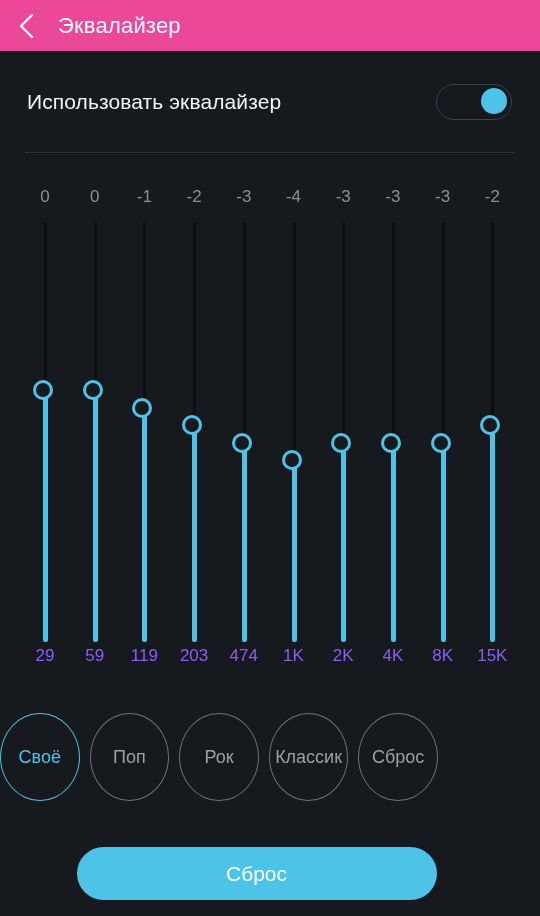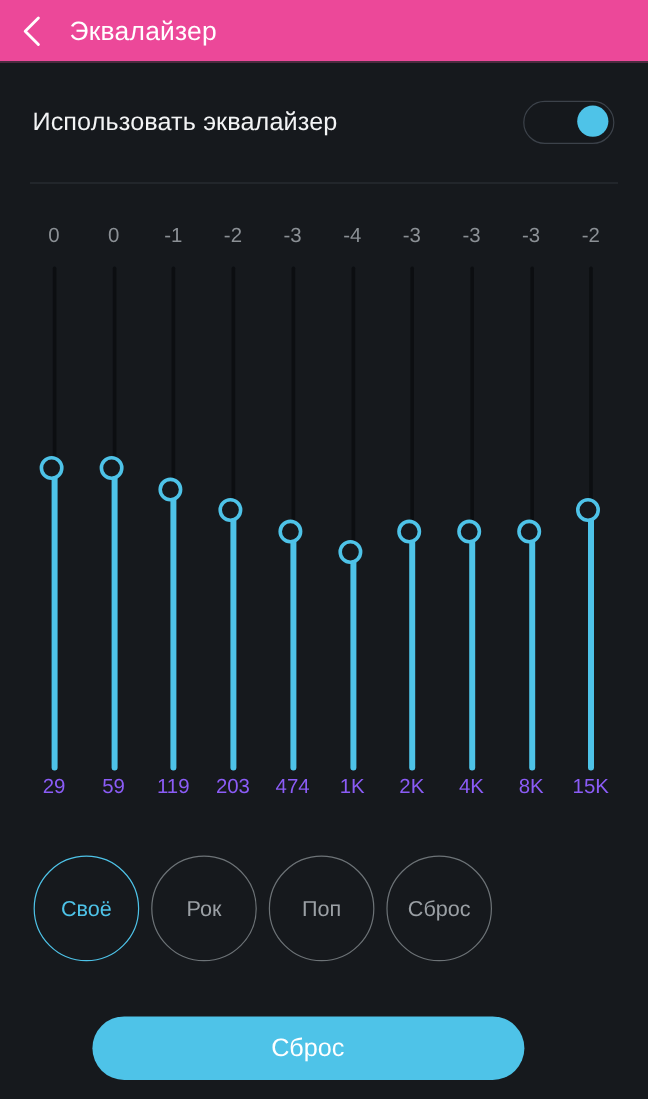--- a/index.html
+++ b/index.html
@@ -286,24 +286,27 @@
       <div class="thumb" style="top:228px;"></div>
       <div class="freq-label">15K</div>
     </div>
   </div>
 
 <div class="presets" id="presets">
     <div class="preset active">
       <span>Своё</span>
     </div>
     <div class="preset">
+      <span>Поп</span>
+    </div>
+    <div class="preset">
       <span>Рок</span>
     </div>
     <div class="preset">
-      <span>Поп</span>
+      <span>Классик</span>
     </div>
     <div class="preset">
       <span>Сброс</span>
     </div>
   </div>
 
 <div class="reset-wrap">
   <button class="reset-btn">Сброс</button>
 </div>
 

